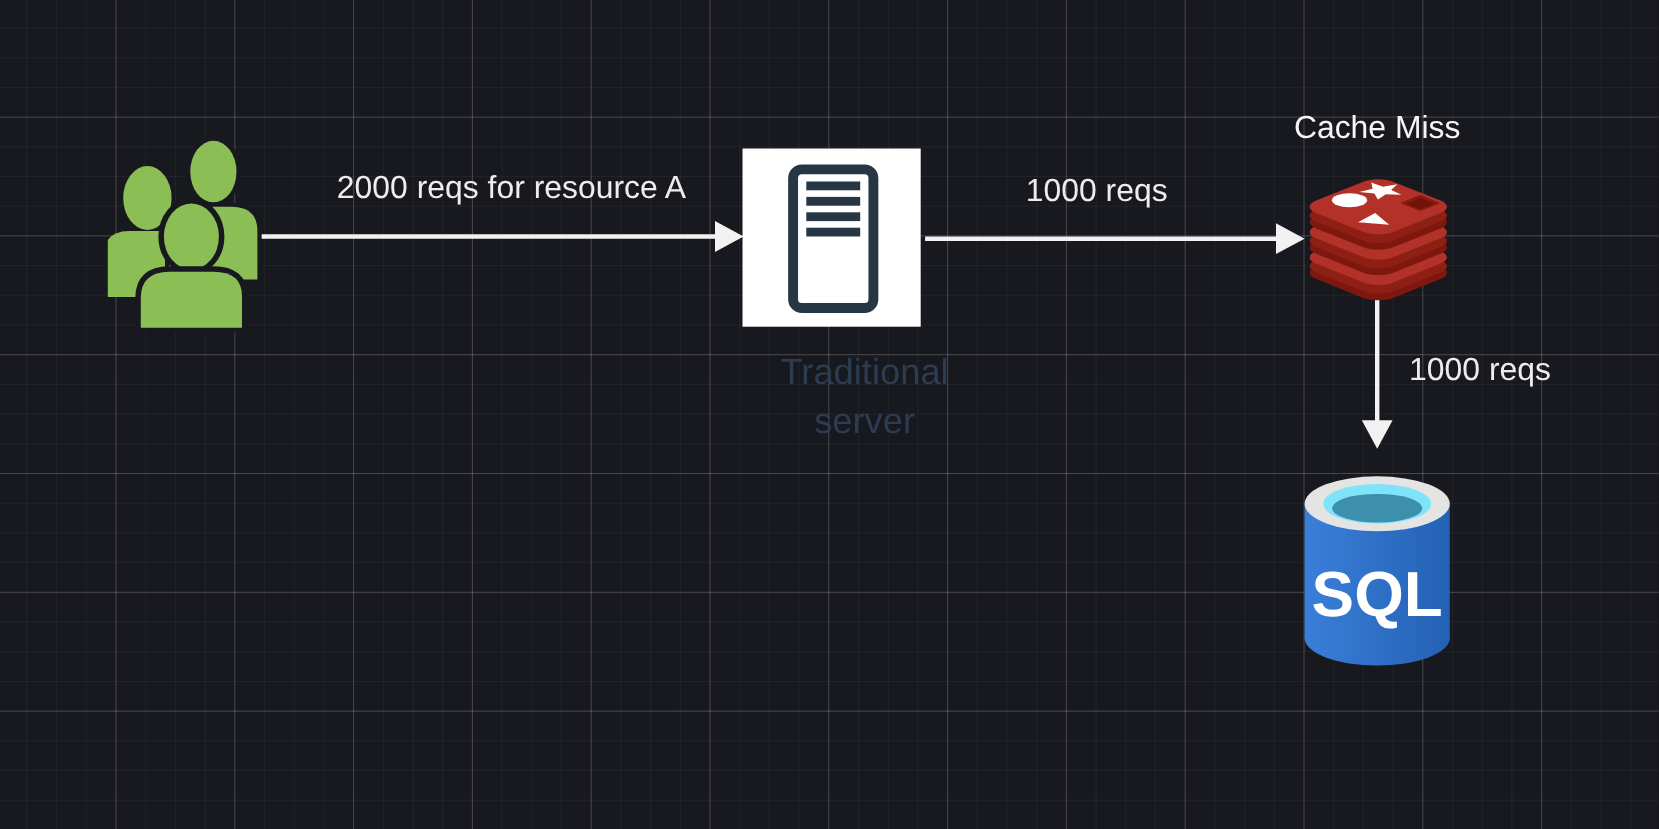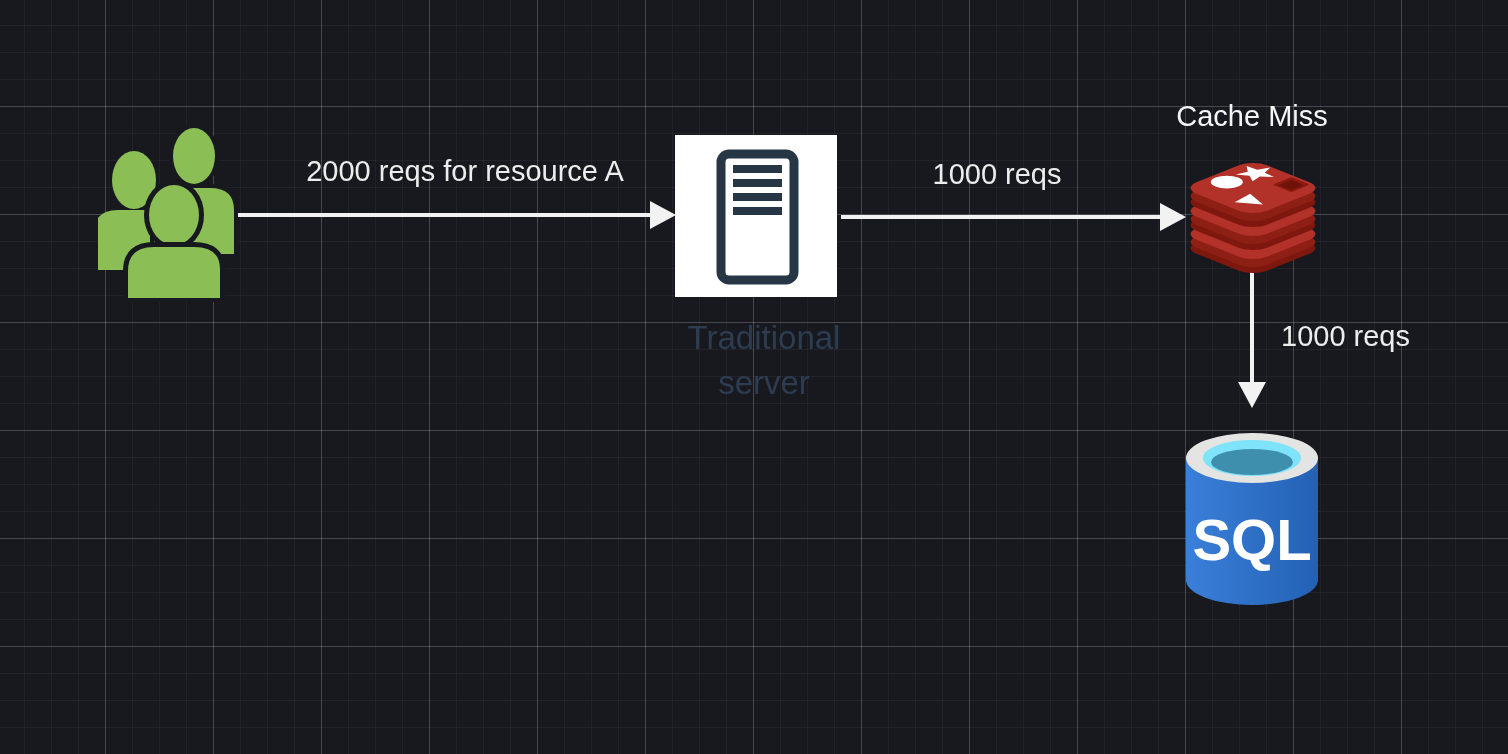--- a/index.html
+++ b/index.html
@@ -82,21 +82,21 @@
       <rect x="46" y="19" width="73" height="126" rx="8" fill="none" stroke="#273645" stroke-width="9"></rect>
       <g fill="#273645">
         <rect x="58" y="30" width="49" height="8"></rect>
         <rect x="58" y="44" width="49" height="8"></rect>
         <rect x="58" y="58" width="49" height="8"></rect>
         <rect x="58" y="72" width="49" height="8"></rect>
       </g>
     </svg>
   </div>
 
-  <div class="node-caption" style="left:664px;top:316px;width:200px">Traditional server</div>
+  <div class="node-caption" style="left:686px;top:316px;width:200px">Traditional server</div>
 
   <div class="edge-label" style="left:897px;top:158px;width:200px">1000 reqs</div>
 
   <div class="edge-label" style="left:1152px;top:100px;width:200px;color:#f5f5f5">Cache Miss</div>
 
   <svg class="abs" style="left:1178px;top:150px" width="150" height="135" viewBox="0 0 150 135">
 
     <g>
       <g transform="translate(75,98) scale(1,0.40) rotate(45)">
           <rect x="-50" y="-50" width="100" height="100" rx="20" fill="#7e170e"></rect>

